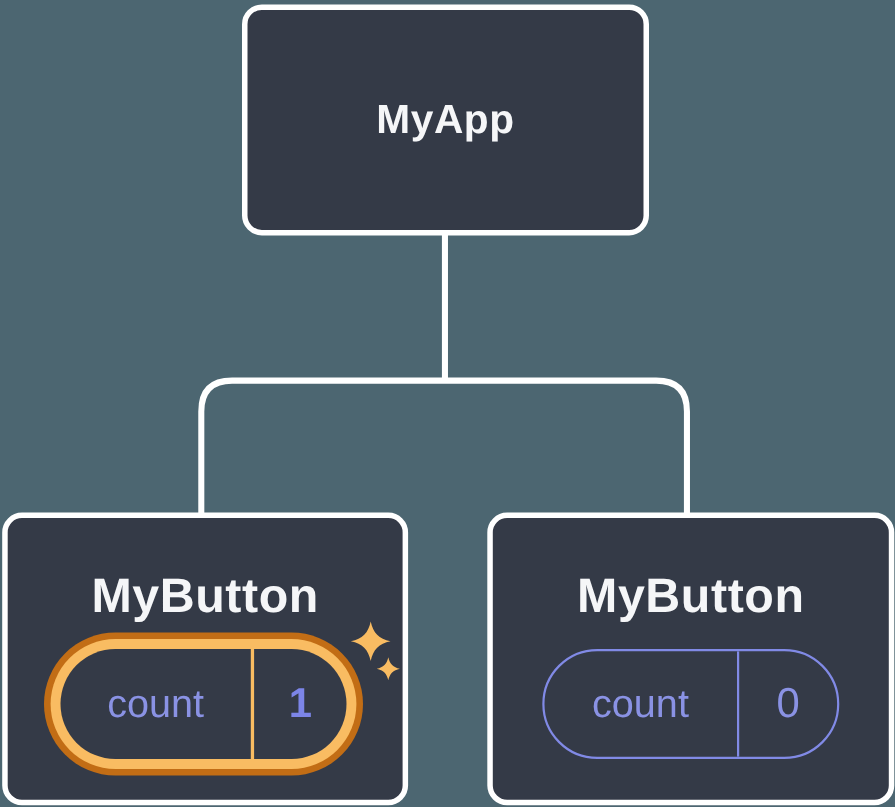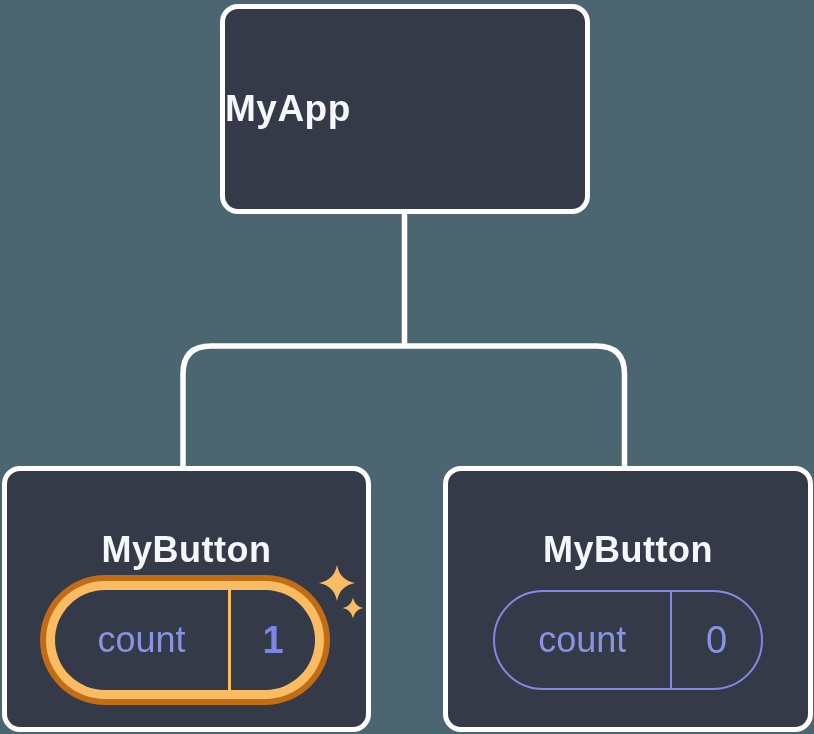--- a/index.html
+++ b/index.html
@@ -7,29 +7,29 @@
     position:relative; width:814px; height:734px;
     background:#4C6671; overflow:hidden;
     font-family:"Liberation Sans", sans-serif;
   }
   .connector-svg { position:absolute; left:0; top:0; width:814px; height:734px; }
   .node {
     position:absolute; box-sizing:border-box;
     background:#343A47; border:5px solid #FFFFFF; border-radius:18px;
   }
   .node-root { left:220px; top:4px; width:370px; height:210px;
-    display:flex; align-items:center; }
+    display:flex; align-items:center; justify-content:center; }
   .node-child-left  { left:2px;   top:466px; width:369px; height:266px; }
   .node-child-right { left:443px; top:466px; width:370px; height:266px; }
   .root-label {
     color:#F5F6F8; font-size:37px; font-weight:600; letter-spacing:0.5px;
   }
   .child-title {
     position:absolute; left:0; right:0; top:46px; text-align:center;
-    color:#F5F6F8; font-size:36px; font-weight:600; letter-spacing:0.5px;margin-top:12px;
+    color:#F5F6F8; font-size:44px; font-weight:600; letter-spacing:0.5px;
   }
   
   .ring-outer {
     position:absolute; left:33px; top:104px; width:290px; height:130px;
     box-sizing:border-box; padding:6px;
     background:#C26D15; border-radius:999px;
   }
   .ring-inner {
     width:100%; height:100%; box-sizing:border-box; padding:9px;
     background:#F9BC62; border-radius:999px;

